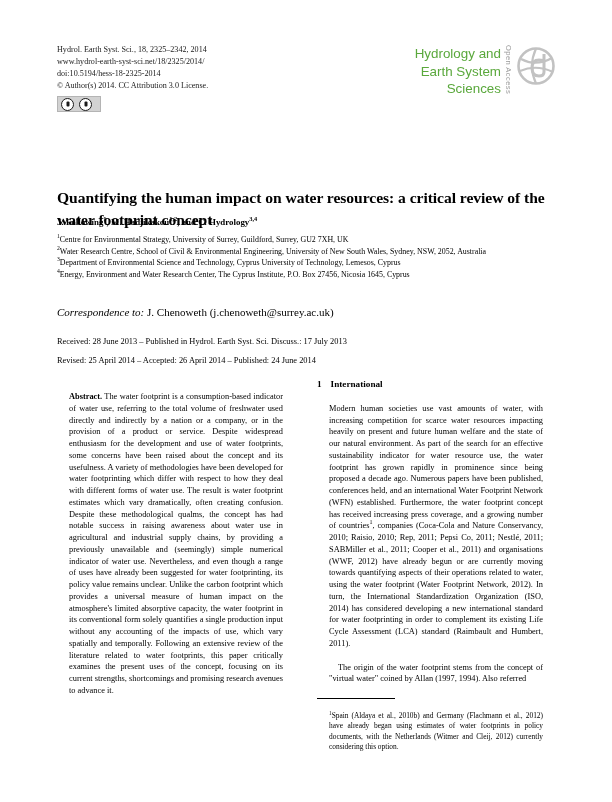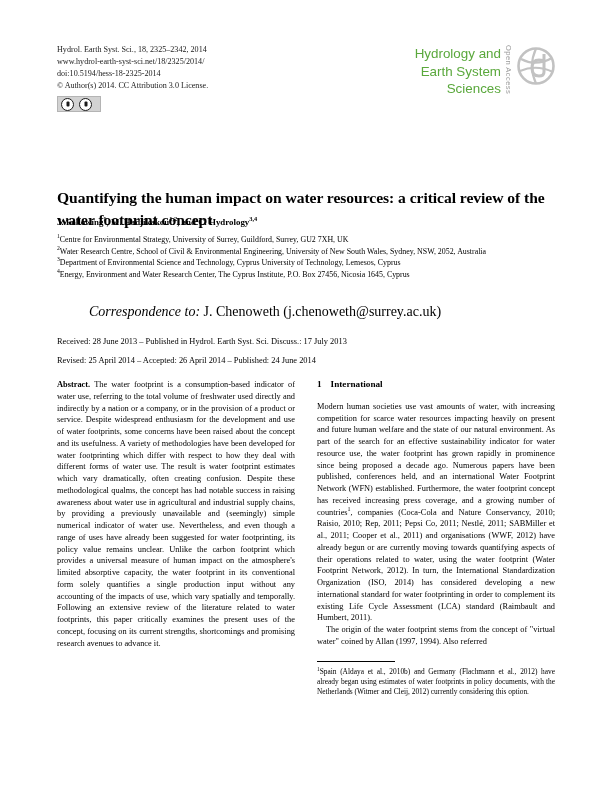--- a/index.html
+++ b/index.html
@@ -133,23 +133,22 @@
   .affiliations div { margin-bottom: 0px; }
 
   sup { font-size: 0.72em; vertical-align: super; line-height: 0; }
 
   
   .correspondence {
     position: absolute;
     left: 57px;
     top: 306px;
     width: 500px;
-    font-size: 14px;
+    font-size: 11px;
     line-height: 12px;
-    margin-left: 32px;
   }
   .correspondence .lbl { font-style: italic; }
   .dates {
     position: absolute;
     left: 57px;
     top: 332px;
     width: 500px;
     font-size: 8.4px;
     line-height: 19px;
     white-space: pre-line;
@@ -160,21 +159,21 @@
     position: absolute;
     top: 379px;
     width: 238px;
     font-size: 8.35px;
     line-height: 11.75px;
     text-align: justify;
   }
   .col-left  { left: 57px; }
   .col-right { left: 317px; }
 
-  .col p { margin: 0; text-indent: 0; }
+  .col p { margin: 12px; text-indent: 0; }
   .col p + p { text-indent: 9px; }
 
   .abstract-label { font-weight: bold; }
 
   .section-head {
     font-size: 9.2px;
     font-weight: bold;
     margin: 0 0 10px 0;
     display: flex;
     gap: 9px;

